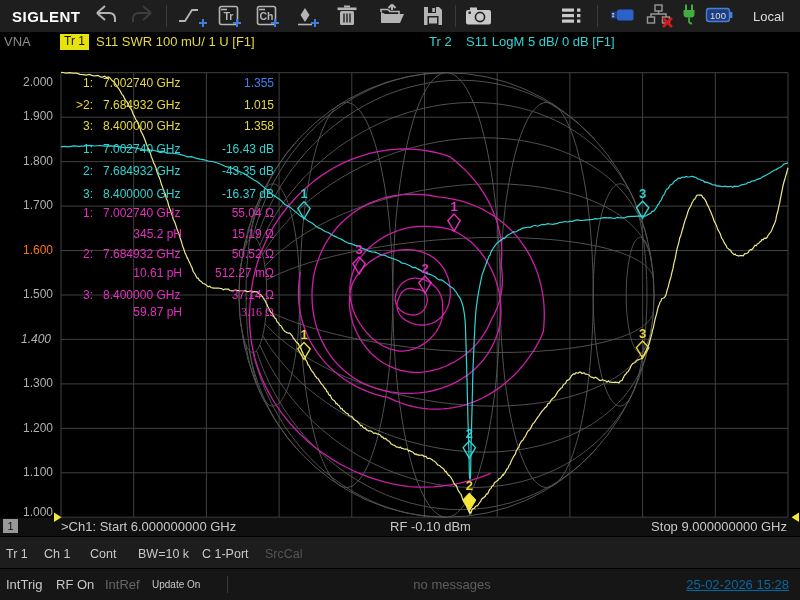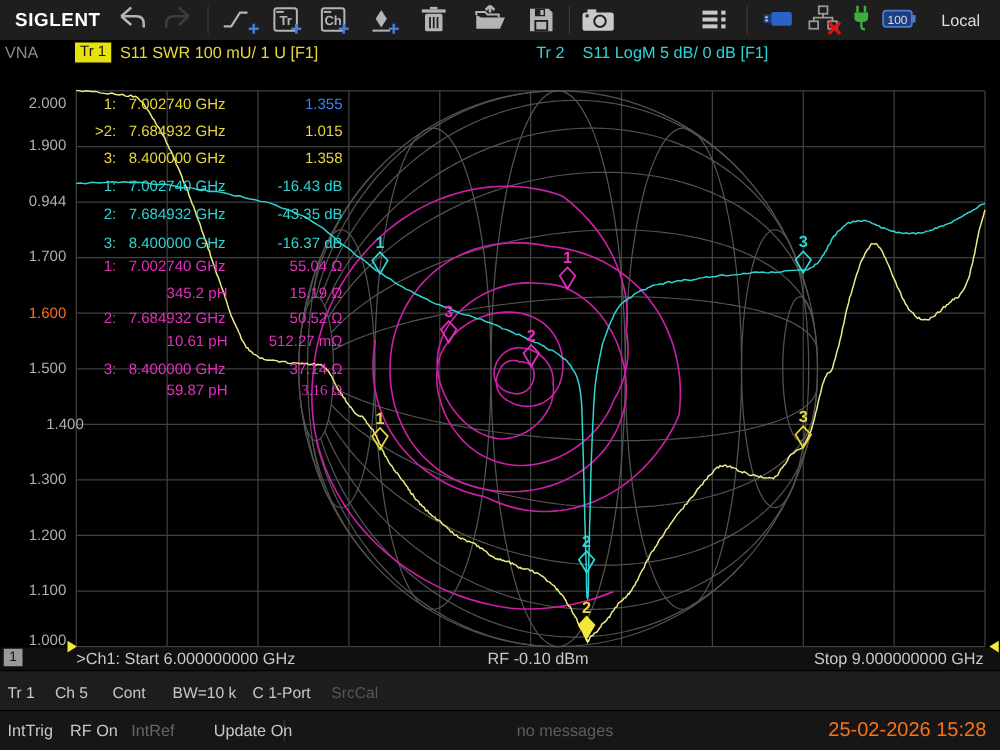--- a/index.html
+++ b/index.html
@@ -149,25 +149,25 @@
       <rect x="730" y="12" width="2.4" height="6" fill="#4a7fd0"></rect>
       <text x="718" y="19" fill="#ddd" font-size="9.5" text-anchor="middle" font-family="Liberation Sans, sans-serif">100</text>
     </svg>
 <div style="position:absolute;left:12px;top:8px;font-size:15px;font-weight:bold;color:#fff;letter-spacing:0.5px;">SIGLENT</div>
 <div style="position:absolute;left:753px;top:9px;font-size:13px;color:#ddd;text-align:center;">Local</div>
 <div style="position:absolute;left:60px;top:34px;width:29px;height:15.5px;background:#e8e20c;color:#111;font-size:12px;text-align:center;line-height:15.5px;">Tr 1</div>
 <div style="position:absolute;left:3px;top:519px;width:15px;height:14px;background:#999;color:#111;font-size:11px;text-align:center;line-height:14px;">1</div>
 <div style="position:absolute;left:227px;top:576px;width:1px;height:17px;background:#3a3a3a;"></div>
 <div style="position:absolute;top:72.6px;font-size:12px;color:#b0b0b0;font-weight:400;white-space:pre;line-height:18px;right:747px;">2.000</div>
     <div style="position:absolute;top:107.4px;font-size:12px;color:#b0b0b0;font-weight:400;white-space:pre;line-height:18px;right:747px;">1.900</div>
-    <div style="position:absolute;top:151.8px;font-size:12px;color:#b0b0b0;font-weight:400;white-space:pre;line-height:18px;right:747px;">0.944</div>
+    <div style="position:absolute;top:151.8px;font-size:12px;color:#b0b0b0;font-weight:400;white-space:pre;line-height:18px;right:747px;">1.800</div>
     <div style="position:absolute;top:196.2px;font-size:12px;color:#b0b0b0;font-weight:400;white-space:pre;line-height:18px;right:747px;">1.700</div>
     <div style="position:absolute;top:240.7px;font-size:12px;color:#f97316;font-weight:400;white-space:pre;line-height:18px;right:747px;">1.600</div>
     <div style="position:absolute;top:285.2px;font-size:12px;color:#b0b0b0;font-weight:400;white-space:pre;line-height:18px;right:747px;">1.500</div>
-    <div style="position:absolute;top:329.6px;font-size:12px;color:#b0b0b0;font-weight:400;white-space:pre;line-height:18px;right:733px;">1.400</div>
+    <div style="position:absolute;top:329.6px;font-size:12px;color:#b0b0b0;font-weight:400;white-space:pre;line-height:18px;right:749px;font-style:italic;">1.400</div>
     <div style="position:absolute;top:374.1px;font-size:12px;color:#b0b0b0;font-weight:400;white-space:pre;line-height:18px;right:747px;">1.300</div>
     <div style="position:absolute;top:418.5px;font-size:12px;color:#b0b0b0;font-weight:400;white-space:pre;line-height:18px;right:747px;">1.200</div>
     <div style="position:absolute;top:463.0px;font-size:12px;color:#b0b0b0;font-weight:400;white-space:pre;line-height:18px;right:747px;">1.100</div>
     <div style="position:absolute;top:503.0px;font-size:12px;color:#b0b0b0;font-weight:400;white-space:pre;line-height:18px;right:747px;">1.000</div>
     <div style="position:absolute;top:74.0px;font-size:12px;color:#e8d938;font-weight:400;white-space:pre;line-height:18px;right:707px;">1:</div>
     <div style="position:absolute;top:74.0px;font-size:12px;color:#e8d938;font-weight:400;white-space:pre;line-height:18px;left:103px;">7.002740 GHz</div>
     <div style="position:absolute;top:74.0px;font-size:12px;color:#3b82f6;font-weight:400;white-space:pre;line-height:18px;right:526px;">1.355</div>
     <div style="position:absolute;top:95.7px;font-size:12px;color:#e8d938;font-weight:400;white-space:pre;line-height:18px;right:707px;">&gt;2:</div>
     <div style="position:absolute;top:95.7px;font-size:12px;color:#e8d938;font-weight:400;white-space:pre;line-height:18px;left:103px;">7.684932 GHz</div>
     <div style="position:absolute;top:95.7px;font-size:12px;color:#e8d938;font-weight:400;white-space:pre;line-height:18px;right:526px;">1.015</div>
@@ -198,23 +198,23 @@
     <div style="position:absolute;top:285.6px;font-size:12px;color:#e52fc0;font-weight:400;white-space:pre;line-height:18px;right:526px;">37.14 Ω</div>
     <div style="position:absolute;top:303.0px;font-size:12px;color:#e52fc0;font-weight:400;white-space:pre;line-height:18px;right:618px;">59.87 pH</div>
     <div style="position:absolute;top:303.0px;font-size:12px;color:#e52fc0;font-weight:400;white-space:pre;line-height:18px;right:526px;font-family:Liberation Serif, serif;">3.16 Ω</div>
     <div style="position:absolute;top:31.8px;font-size:13px;color:#8a8a8a;font-weight:400;white-space:pre;line-height:20px;left:4px;">VNA</div>
     <div style="position:absolute;top:31.8px;font-size:13px;color:#e8d938;font-weight:400;white-space:pre;line-height:20px;left:96px;">S11 SWR 100 mU/ 1 U [F1]</div>
     <div style="position:absolute;top:31.8px;font-size:13px;color:#2fd5d5;font-weight:400;white-space:pre;line-height:20px;left:429px;">Tr 2&nbsp;&nbsp;&nbsp; S11 LogM 5 dB/ 0 dB [F1]</div>
     <div style="position:absolute;top:516.8px;font-size:13px;color:#c8c8c8;font-weight:400;white-space:pre;line-height:20px;left:61px;">&gt;Ch1: Start 6.000000000 GHz</div>
     <div style="position:absolute;top:516.8px;font-size:13px;color:#c8c8c8;font-weight:400;white-space:pre;line-height:20px;left:390px;">RF -0.10 dBm</div>
     <div style="position:absolute;top:516.8px;font-size:13px;color:#c8c8c8;font-weight:400;white-space:pre;line-height:20px;right:13px;">Stop 9.000000000 GHz</div>
     <div style="position:absolute;top:544.6px;font-size:12.5px;color:#c8c8c8;font-weight:400;white-space:pre;line-height:19px;left:6px;">Tr 1</div>
-    <div style="position:absolute;top:544.6px;font-size:12.5px;color:#c8c8c8;font-weight:400;white-space:pre;line-height:19px;left:44px;">Ch 5</div>
+    <div style="position:absolute;top:544.6px;font-size:12.5px;color:#c8c8c8;font-weight:400;white-space:pre;line-height:19px;left:44px;">Ch 1</div>
     <div style="position:absolute;top:544.6px;font-size:12.5px;color:#c8c8c8;font-weight:400;white-space:pre;line-height:19px;left:90px;">Cont</div>
     <div style="position:absolute;top:544.6px;font-size:12.5px;color:#c8c8c8;font-weight:400;white-space:pre;line-height:19px;left:138px;">BW=10 k</div>
     <div style="position:absolute;top:544.6px;font-size:12.5px;color:#c8c8c8;font-weight:400;white-space:pre;line-height:19px;left:202px;">C 1-Port</div>
     <div style="position:absolute;top:544.6px;font-size:12.5px;color:#555;font-weight:400;white-space:pre;line-height:19px;left:265px;">SrcCal</div>
     <div style="position:absolute;top:574.8px;font-size:13px;color:#c8c8c8;font-weight:400;white-space:pre;line-height:20px;left:6px;">IntTrig</div>
     <div style="position:absolute;top:574.8px;font-size:13px;color:#c8c8c8;font-weight:400;white-space:pre;line-height:20px;left:56px;">RF On</div>
     <div style="position:absolute;top:574.8px;font-size:13px;color:#666;font-weight:400;white-space:pre;line-height:20px;left:105px;">IntRef</div>
-    <div style="position:absolute;top:574.8px;font-size:13px;color:#c8c8c8;font-weight:400;white-space:pre;line-height:20px;left:152px;margin-left:19px;">Update On</div>
+    <div style="position:absolute;top:574.8px;font-size:10px;color:#c8c8c8;font-weight:400;white-space:pre;line-height:20px;left:152px;">Update On</div>
     <div style="position:absolute;top:574.8px;font-size:13px;color:#5e5e5e;font-weight:400;white-space:pre;line-height:20px;left:252px;width:400px;text-align:center;">no messages</div>
-    <div style="position:absolute;top:575.5px;font-size:16px;color:#f97316;font-weight:400;white-space:pre;line-height:18px;right:11px;">25-02-2026 15:28</div>
+    <div style="position:absolute;top:575.5px;font-size:13px;color:#0369a1;font-weight:400;white-space:pre;line-height:18px;right:11px;text-decoration:underline;">25-02-2026 15:28</div>
 </div>
 </body></html>

